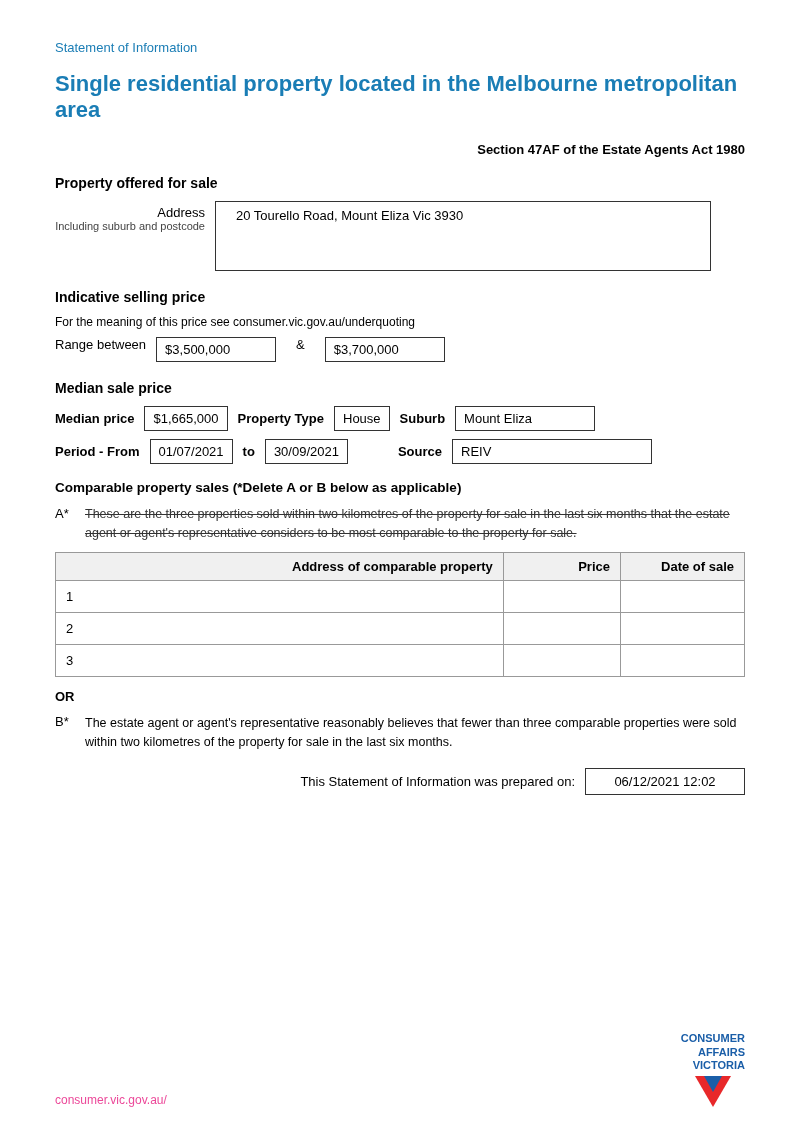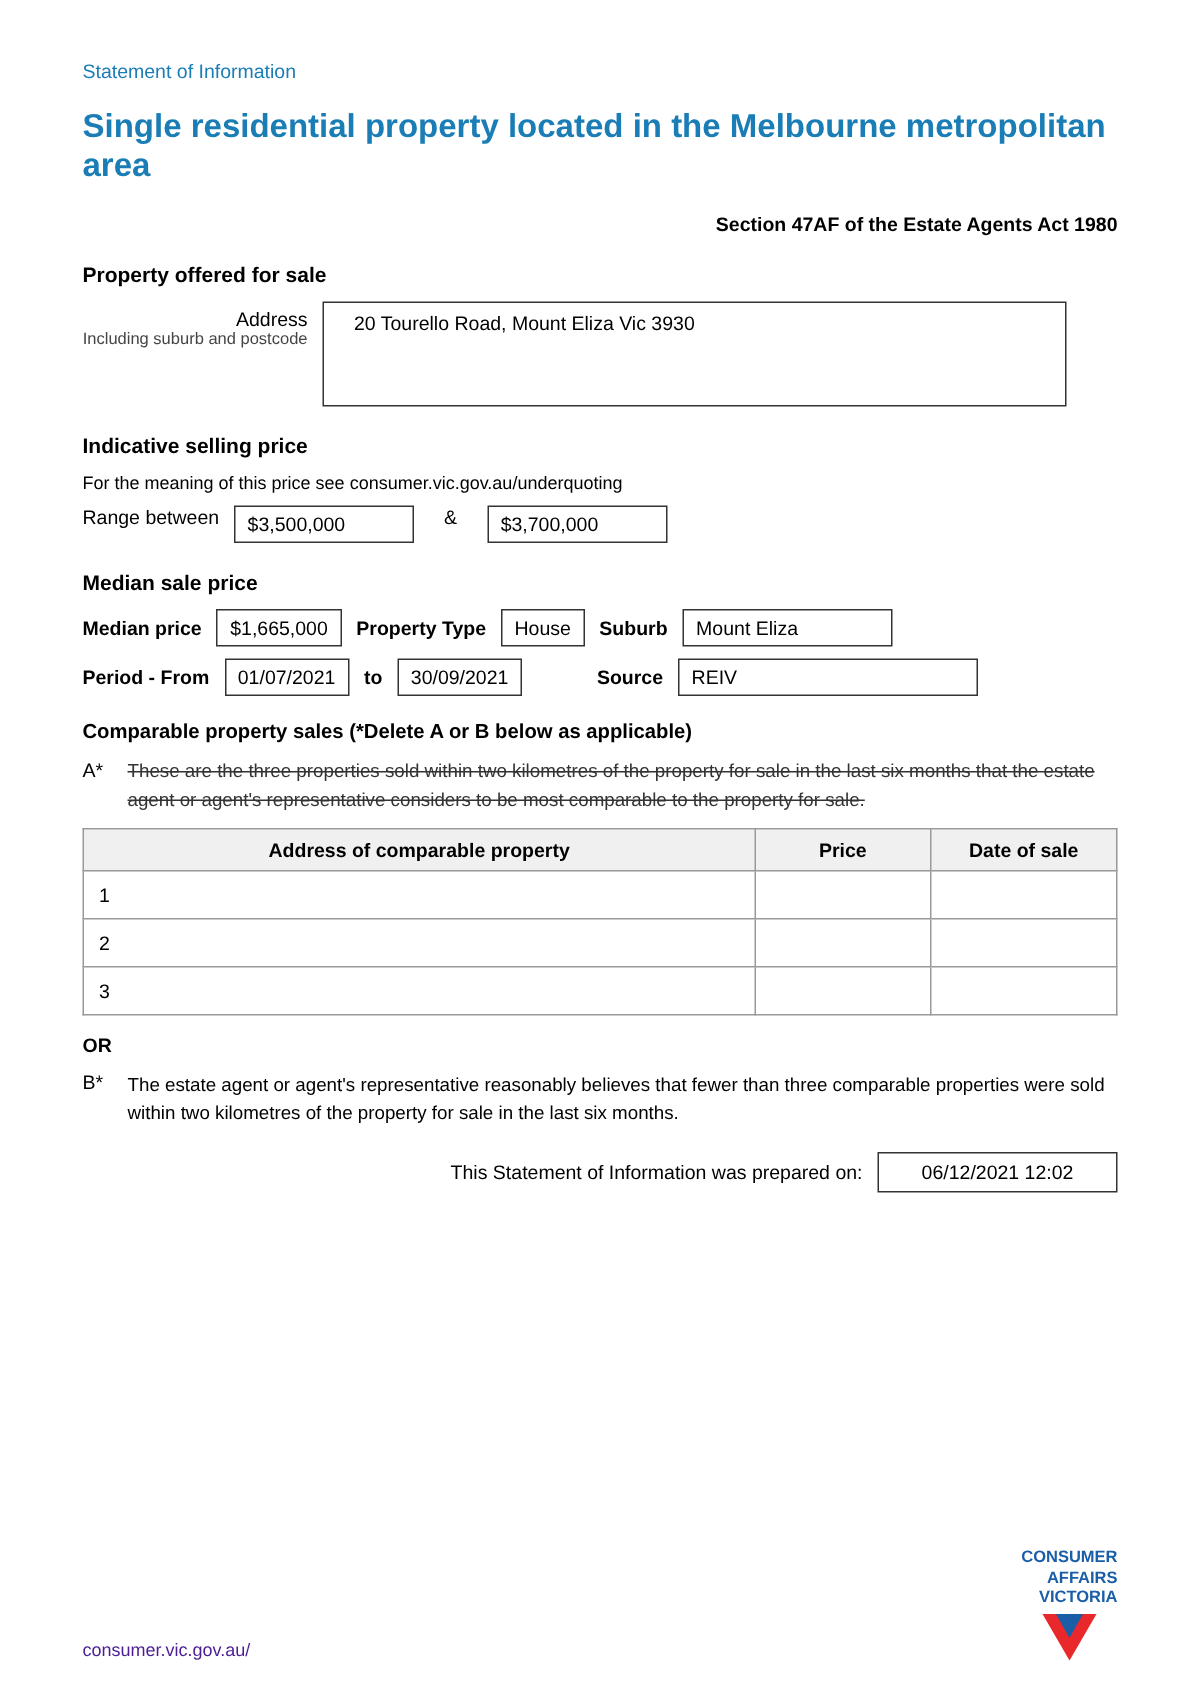--- a/index.html
+++ b/index.html
@@ -138,21 +138,21 @@
     .comparable-table {
       width: 100%;
       border-collapse: collapse;
       margin-bottom: 12px;
       font-size: 13px;
     }
     .comparable-table th {
       background: #f0f0f0;
       border: 1px solid #999;
       padding: 6px 10px;
-      text-align: center;
+      text-align: right;
       font-weight: bold;
     }
     .comparable-table td {
       border: 1px solid #999;
       padding: 8px 10px;
       height: 30px;
     }
     .col-address { width: 65%; }
     .col-price { width: 17%; }
     .col-date { width: 18%; }
@@ -195,21 +195,21 @@
       bottom: 30px;
       left: 0;
       right: 0;
       padding: 0 55px;
       display: flex;
       justify-content: space-between;
       align-items: flex-end;
     }
     .footer-url {
       font-size: 12px;
-      color: #4c1d95;
+      color: #ec4899;
     }
     .logo-area {
       display: flex;
       align-items: center;
       gap: 4px;
       flex-direction: column;
     }
     .logo-text {
       font-size: 11px;
       font-weight: bold;

